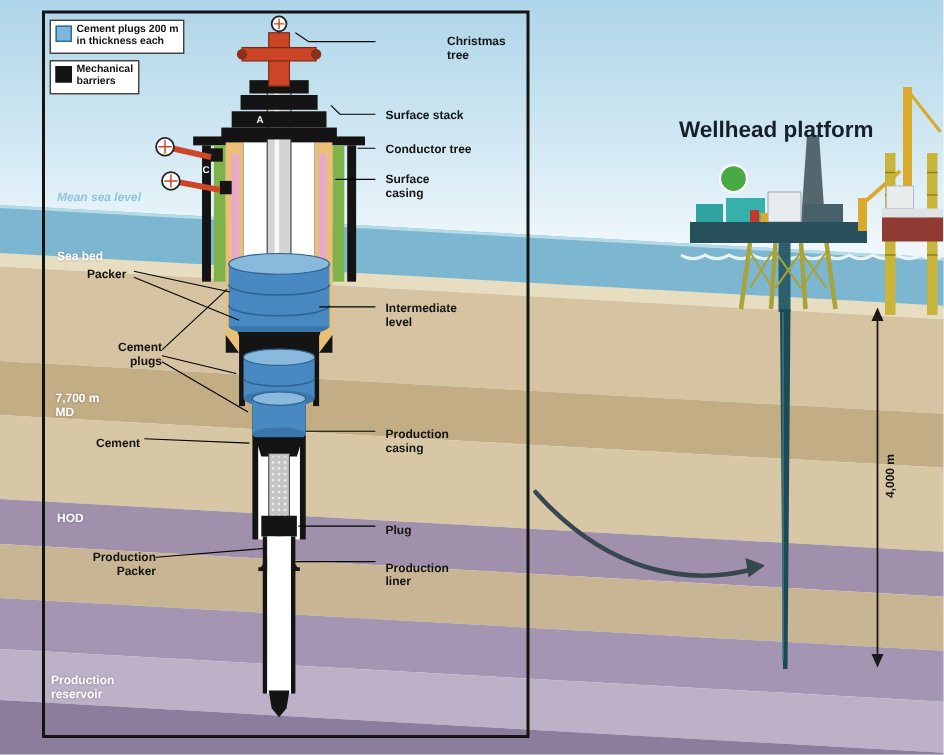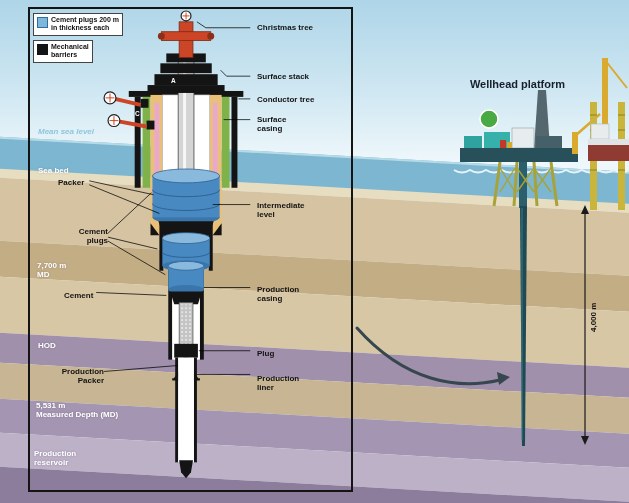--- a/index.html
+++ b/index.html
@@ -25,21 +25,21 @@
   .legend-item{background:#fff;border:1px solid #444;padding:2px 3px;margin-bottom:4px;
                display:flex;gap:3px;align-items:flex-start;width:max-content;max-width:96px;}
   .legend-text{font-size:7px;font-weight:bold;line-height:1.2;white-space:pre-line;color:#111;}
   .swatch{width:9px;height:9px;flex:0 0 auto;margin-top:1px;}
   .swatch.blue{background:#7fb7d9;border:1px solid #2e6da4;}
   .swatch.black{background:#141414;border:1px solid #141414;}
 
   .ann{position:absolute;color:#fff;font-size:6.5px;font-weight:bold;}
 
   .platform-title{position:absolute;left:450px;top:78px;width:135px;text-align:center;
-                  font-size:11px;font-weight:bold;color:#16202a;}
+                  font-size:15px;font-weight:bold;color:#16202a;}
   .depth-label{position:absolute;left:589px;top:332px;width:60px;
                transform:rotate(-90deg);transform-origin:0 0;
                font-size:8px;font-weight:bold;color:#141414;}
 </style>
 </head>
 <body>
 
 <div class="scene">
 
   <div class="sky"></div>
@@ -295,26 +295,24 @@
     <div class="lbl light" style="left:8px;top:157px;">Sea bed</div>
     <div class="lbl" style="left:28px;top:169px;">Packer</div>
     <div class="lbl r-align" style="left:36px;top:218px;width:42px;">Cement
 plugs</div>
     <div class="lbl light" style="left:7px;top:252px;">7,700 m
 MD</div>
     <div class="lbl" style="left:34px;top:282px;">Cement</div>
     <div class="lbl light" style="left:8px;top:332px;">HOD</div>
     <div class="lbl r-align" style="left:26px;top:358px;width:48px;">Production
 Packer</div>
-    <div class="lbl light" style="left:6px;top:392px;">5,531 m
-Measured Depth (MD)</div>
     <div class="lbl light" style="left:4px;top:440px;">Production
 reservoir</div>
 
-    <div class="lbl right-col" style="top:14px;">Christmas tree</div>
+    <div class="lbl right-col" style="top:14px;margin-left:41px;">Christmas tree</div>
     <div class="lbl right-col" style="top:63px;">Surface stack</div>
     <div class="lbl right-col" style="top:86px;">Conductor tree</div>
     <div class="lbl right-col" style="top:106px;">Surface
 casing</div>
     <div class="lbl right-col" style="top:192px;">Intermediate
 level</div>
     <div class="lbl right-col" style="top:276px;">Production
 casing</div>
     <div class="lbl right-col" style="top:340px;">Plug</div>
     <div class="lbl right-col" style="top:365px;">Production

